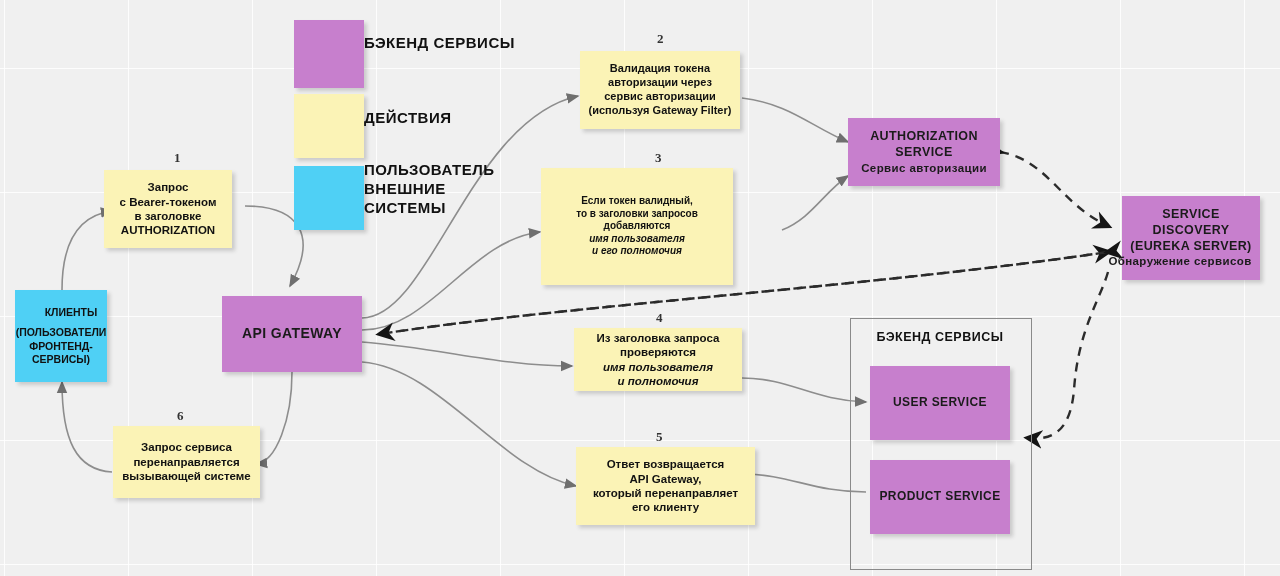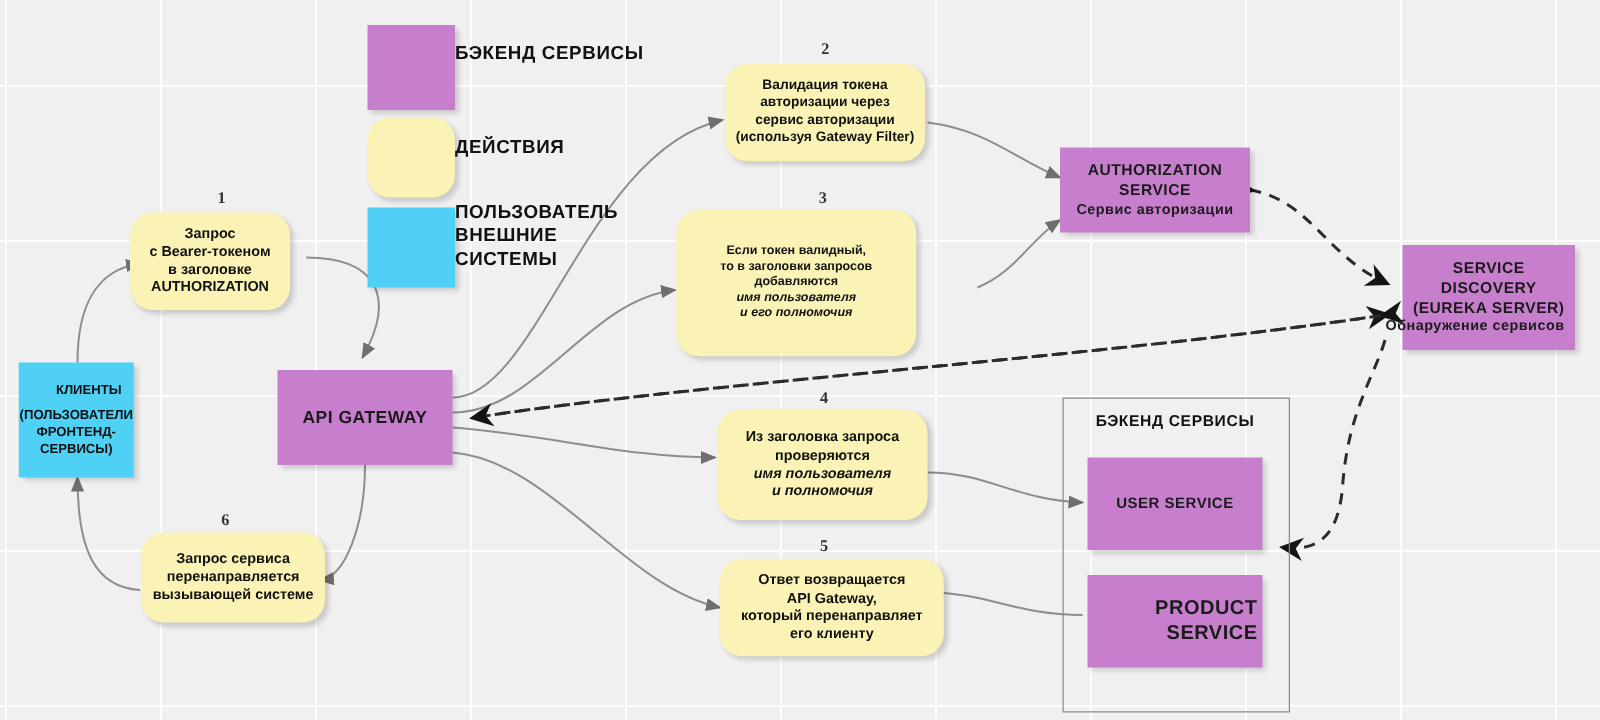--- a/index.html
+++ b/index.html
@@ -19,21 +19,21 @@
     background-position:4px -56px;
     pointer-events:none;
   }
 
   
   .node{position:absolute;box-sizing:border-box;display:flex;
     align-items:center;justify-content:center;text-align:center;
     box-shadow:3px 3px 4px rgba(0,0,0,.16);
     line-height:1.26;}
   .purple{background:#c77fcd;color:#1b1b1b;font-weight:bold;letter-spacing:.4px;}
-  .yellow{background:#fbf3b6;color:#111;font-weight:bold;border-radius:18px;}
+  .yellow{background:#fbf3b6;color:#111;font-weight:bold;}
   .blue{background:#4fd0f5;color:#111;font-weight:bold;}
 
   .node .inner{padding:2px 4px;width:100%;}
   .it{font-style:italic;}
 
   
   .stepnum{position:absolute;font-weight:bold;color:#333;font-size:13px;
     font-family:"Liberation Serif","DejaVu Serif",serif;}
 
   
@@ -138,21 +138,21 @@
     <div class="inner">
       <div>Если токен валидный,</div>
       <div>то в заголовки запросов</div>
       <div>добавляются</div>
       <div class="it">имя пользователя</div>
       <div class="it">и его полномочия</div>
     </div>
   </div>
 
   <div class="stepnum" style="left:656px;top:310px;">4</div>
-  <div class="node yellow" style="left:574px;top:328px;width:168px;height:88px;font-size:11.5px;justify-content:flex-end;">
+  <div class="node yellow" style="left:574px;top:328px;width:168px;height:63px;font-size:11.5px;justify-content:flex-end;">
     <div class="inner">
       <div>Из заголовка запроса</div>
       <div>проверяются</div>
       <div class="it">имя пользователя</div>
       <div class="it">и полномочия</div>
     </div>
   </div>
 
   <div class="stepnum" style="left:656px;top:429px;">5</div>
   <div class="node yellow" style="left:576px;top:447px;width:179px;height:78px;font-size:11.5px;">
@@ -203,17 +203,17 @@
     </div>
   </div>
 
   <div class="group-frame" style="left:850px;top:318px;width:180px;height:250px;"></div>
   <div class="group-title" style="left:850px;top:330px;width:180px;font-size:12.5px;">БЭКЕНД СЕРВИСЫ</div>
 
   <div class="node purple" style="left:870px;top:366px;width:140px;height:74px;font-size:12px;">
     <div class="inner">USER SERVICE</div>
   </div>
 
-  <div class="node purple" style="left:870px;top:460px;width:140px;height:74px;font-size:16px;text-align:right;">
+  <div class="node purple" style="left:870px;top:460px;width:140px;height:74px;font-size:12px;">
     <div class="inner">PRODUCT SERVICE</div>
   </div>
 
 </div>
 
 </body></html>

